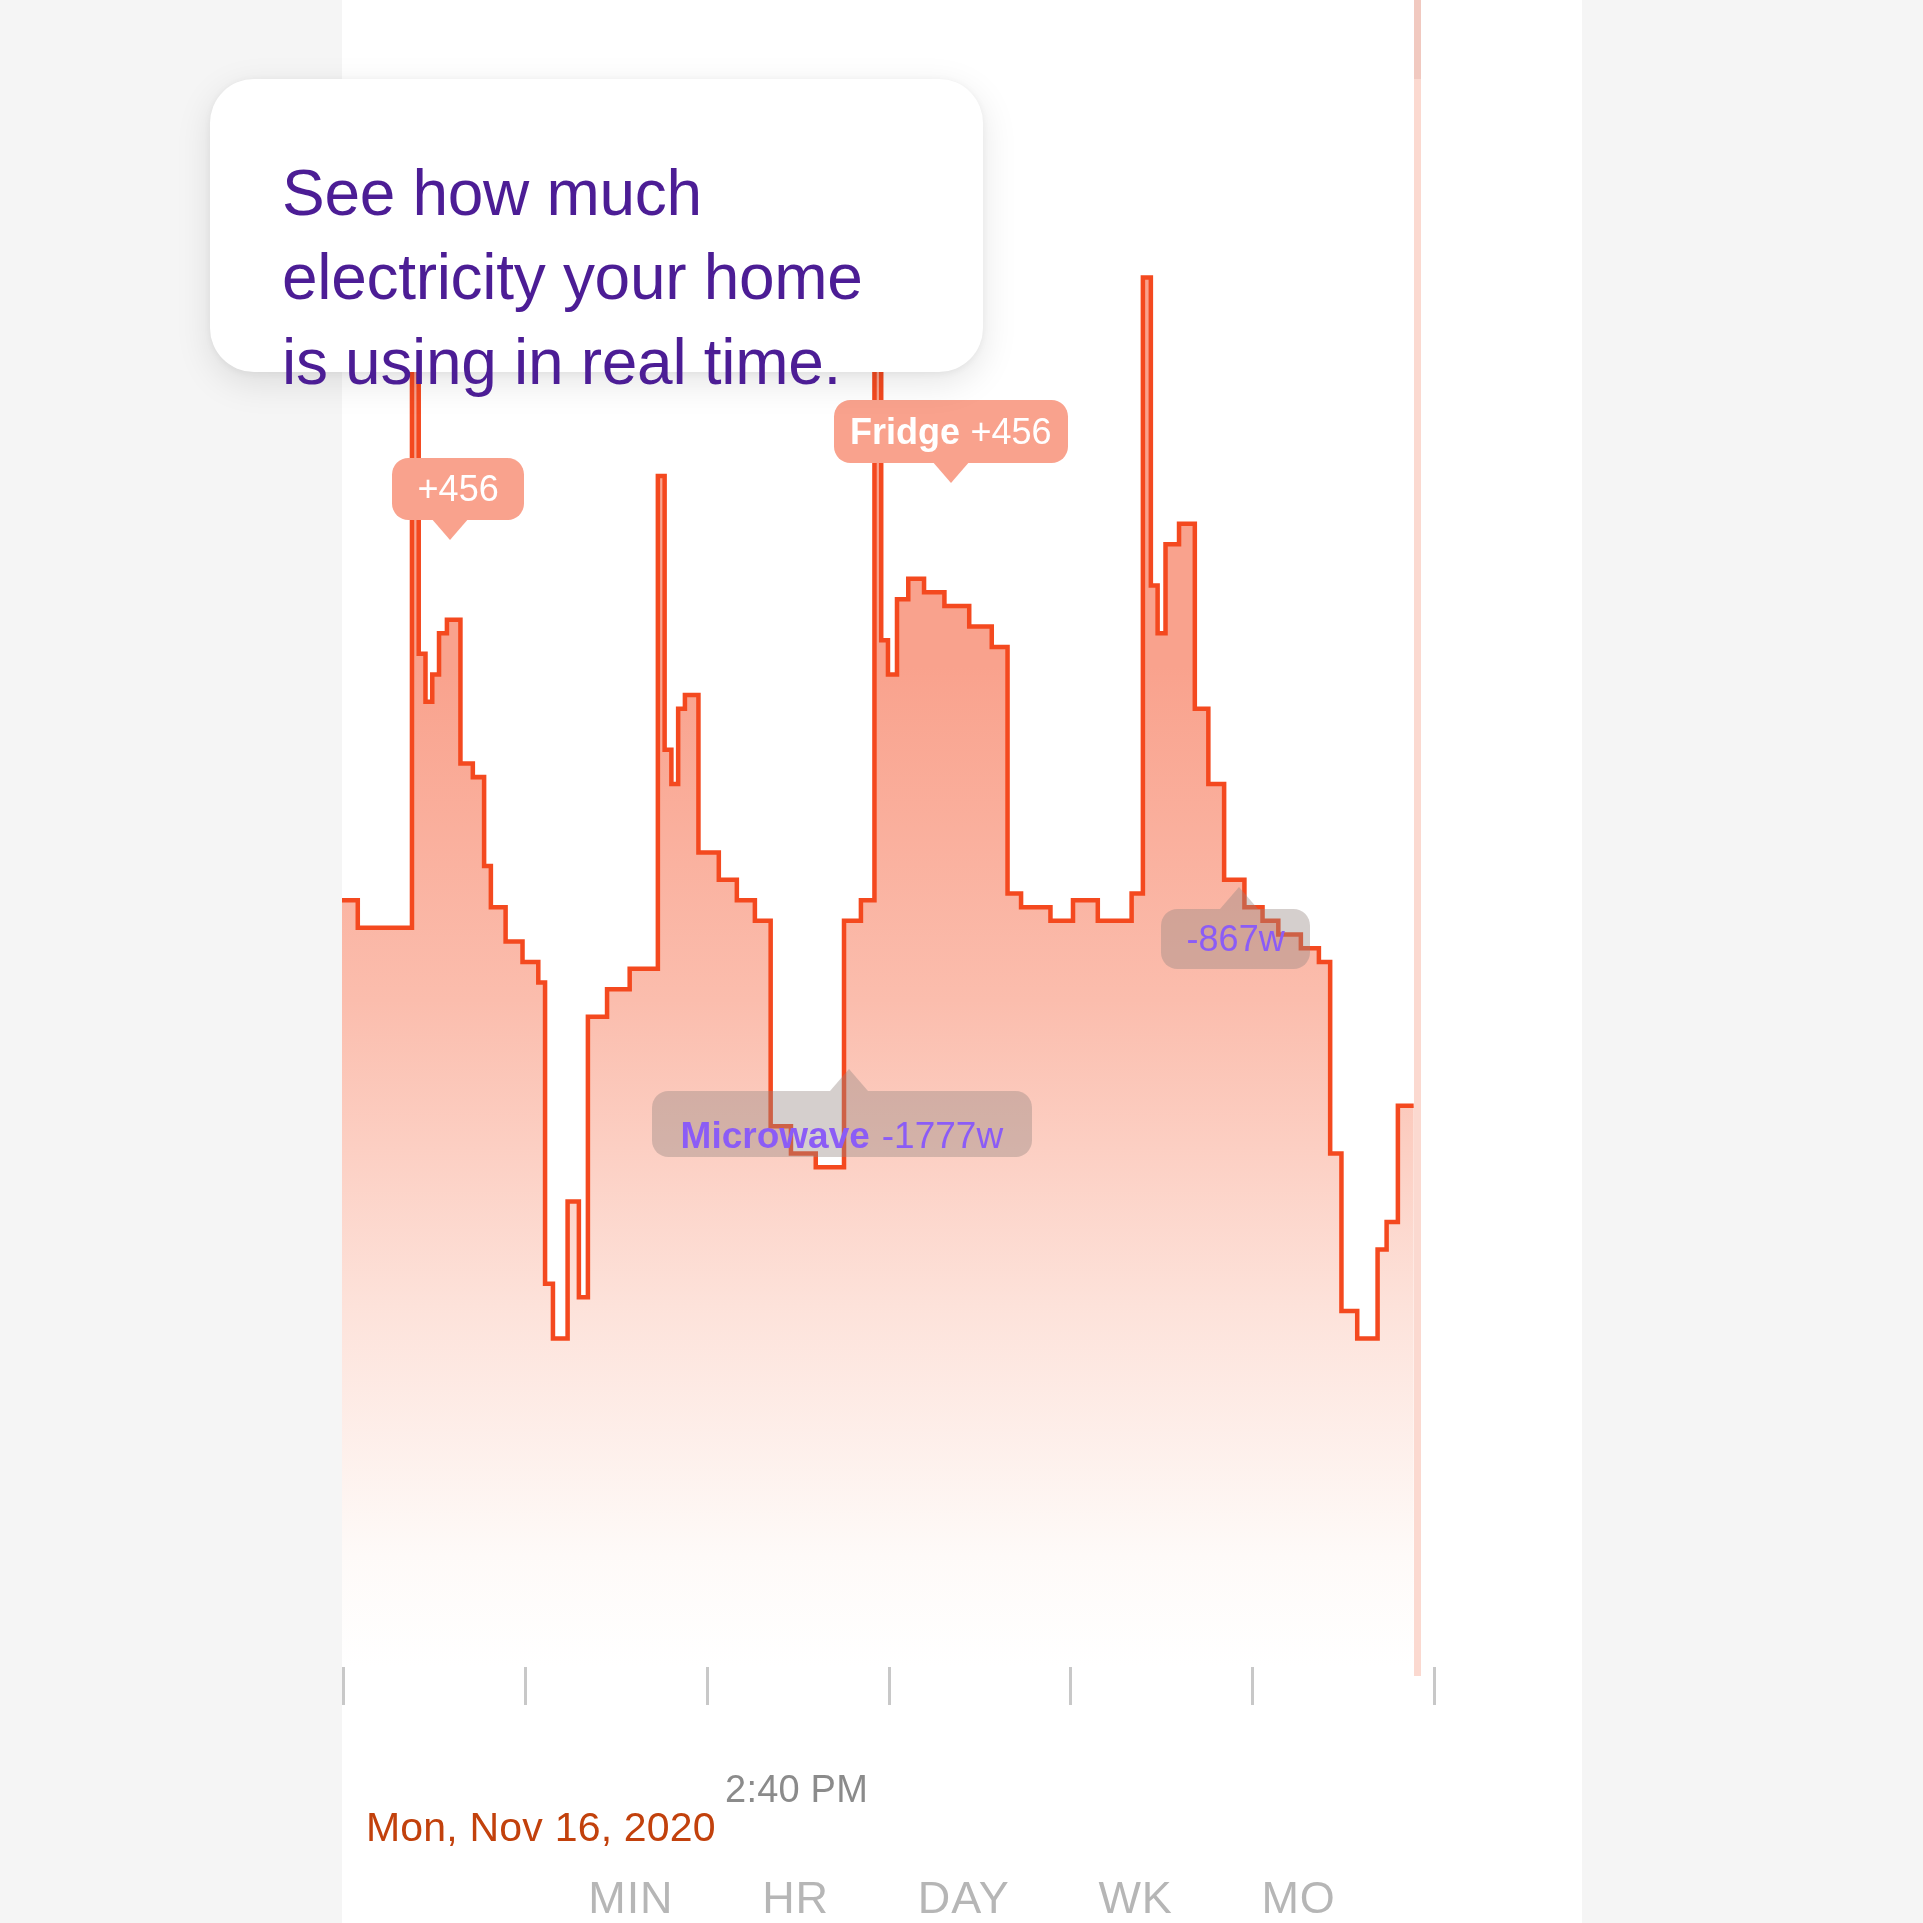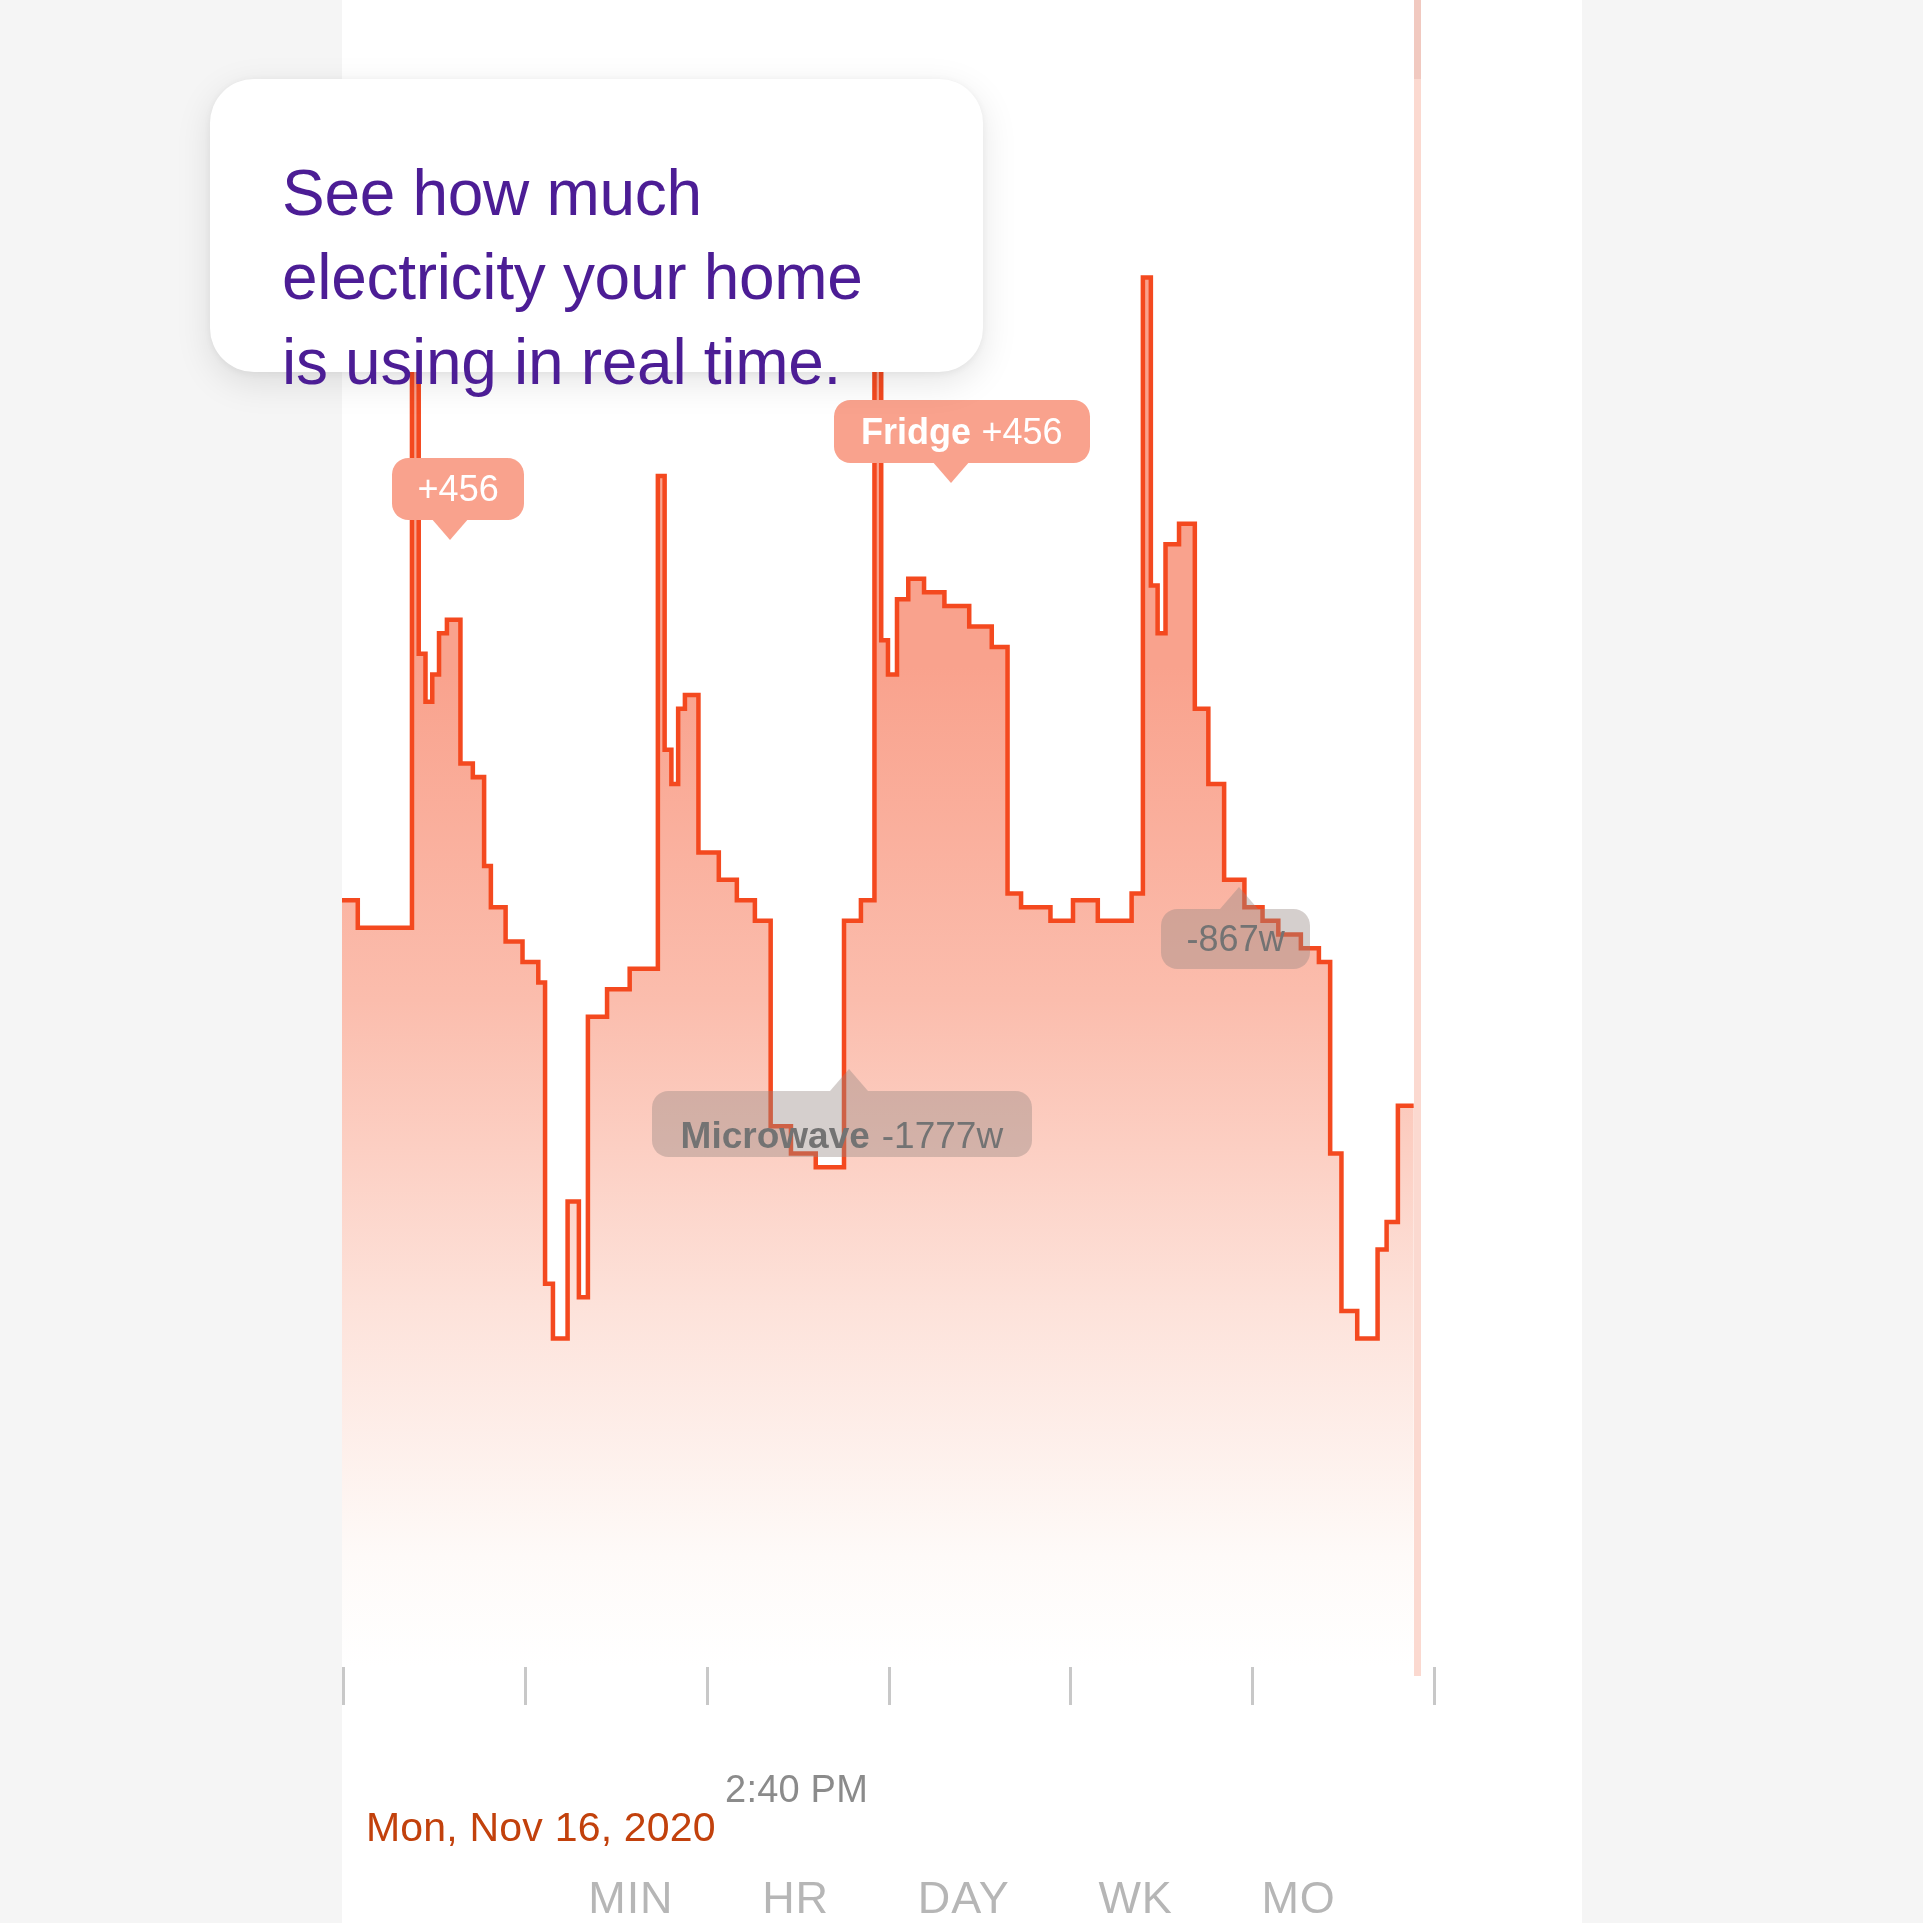--- a/index.html
+++ b/index.html
@@ -66,41 +66,41 @@
     display:flex;align-items:center;
     border-radius:16.5px;
     z-index:30;
     white-space:nowrap;
     box-sizing:border-box;
   }
   .badge.salmon{background:#f9a28d;}
   .badge.grey{background:rgba(150,135,130,.40);}
   .badge .lbl{font-weight:700;}
   .badge.salmon .lbl,.badge.salmon .val{color:#ffffff;}
-  .badge.grey .lbl,.badge.grey .val{color:#737373;}
+  .badge.grey .lbl,.badge.grey .val{color:#8b5cf6;}
 
   
   .tri-down{
     position:absolute;width:0;height:0;
     border-left:19.5px solid transparent;border-right:19.5px solid transparent;
     border-top:22.5px solid #f9a28d;
     z-index:29;
   }
   .tri-up{
     position:absolute;width:0;height:0;
     border-left:19.5px solid transparent;border-right:19.5px solid transparent;
     border-bottom:22.5px solid rgba(150,135,130,.40);
     z-index:29;
   }
 
   #badge-plus456{ left:392px; top:458px; height:62px; padding:0 25.6px; font-size:36px; }
   #badge-plus456 .val{color:#fff;}
   #tri-plus456{ left:431px; top:518px; }
 
-  #badge-fridge{ left:834px; top:400px; height:63px; padding:0 27px; font-size:36px; gap:10.5px;}
+  #badge-fridge{ left:834px; top:400px; height:63px; padding:0 16px; font-size:36px; gap:10.5px;}
   #tri-fridge{ left:932px; top:461px; }
 
   #badge-867{ left:1161px; top:909px; height:60px; padding:0 25.6px; font-size:36px; }
   #tri-867{ left:1220px; top:887px; }
 
   #badge-microwave{ left:652px; top:1091px; height:66px; padding:0 28.6px; font-size:37px; gap:12px;align-items:flex-end;}
   #tri-microwave{ left:830px; top:1069px; }
 
   
   #axis-ticks{

